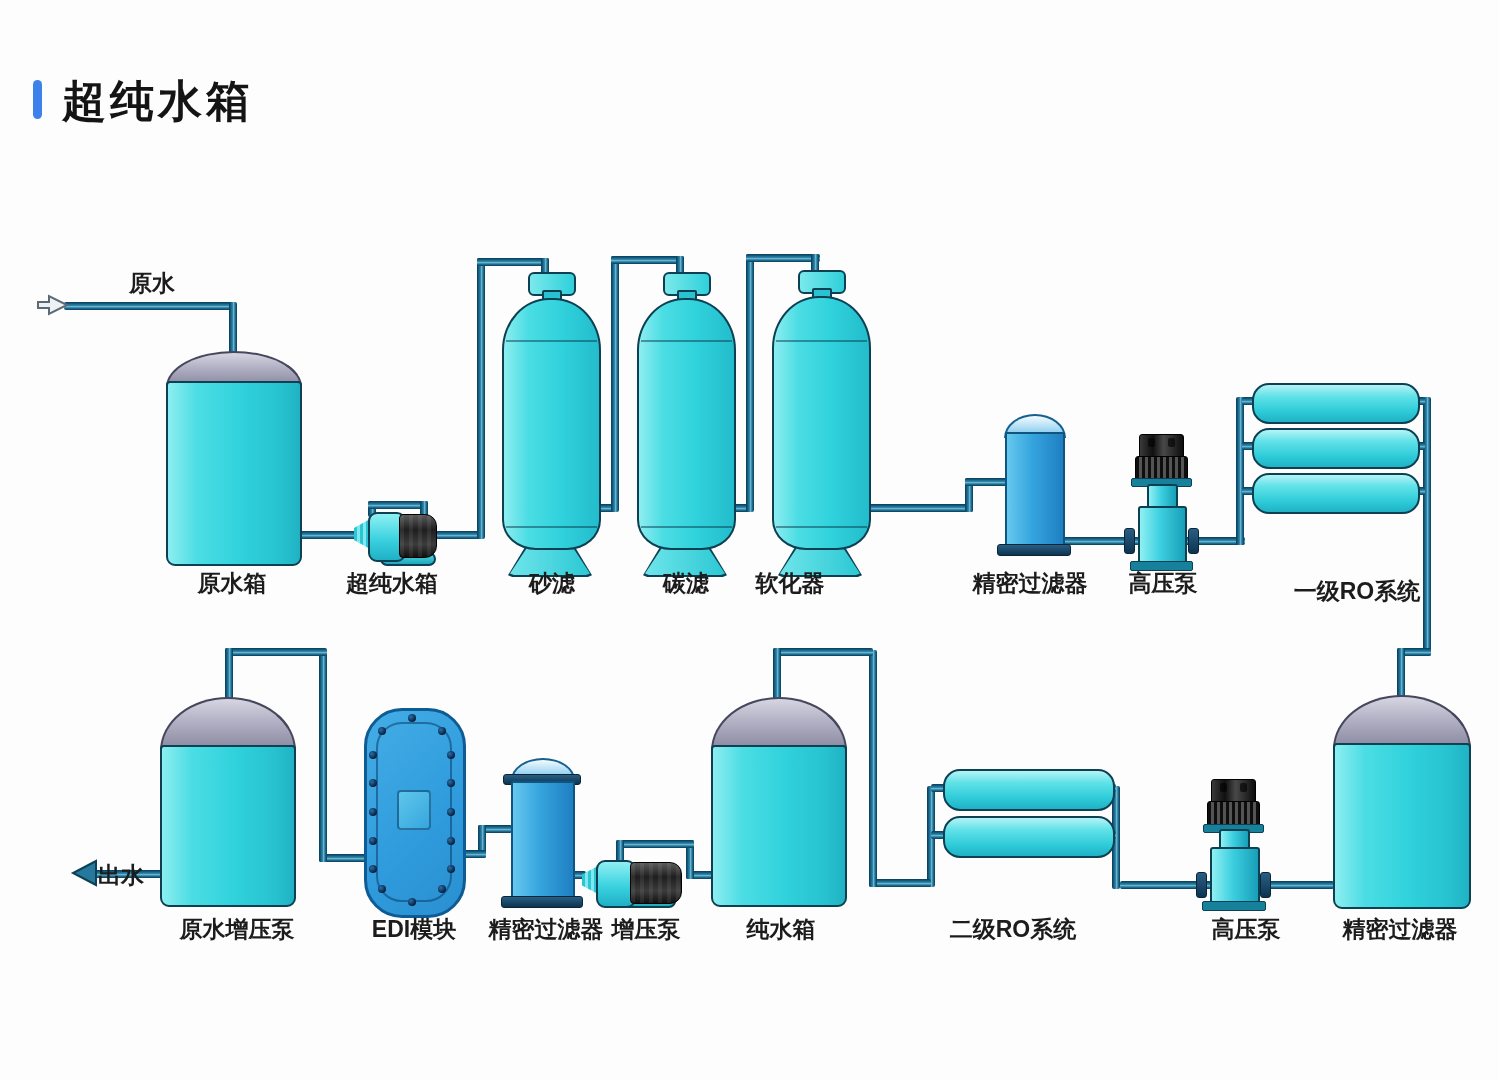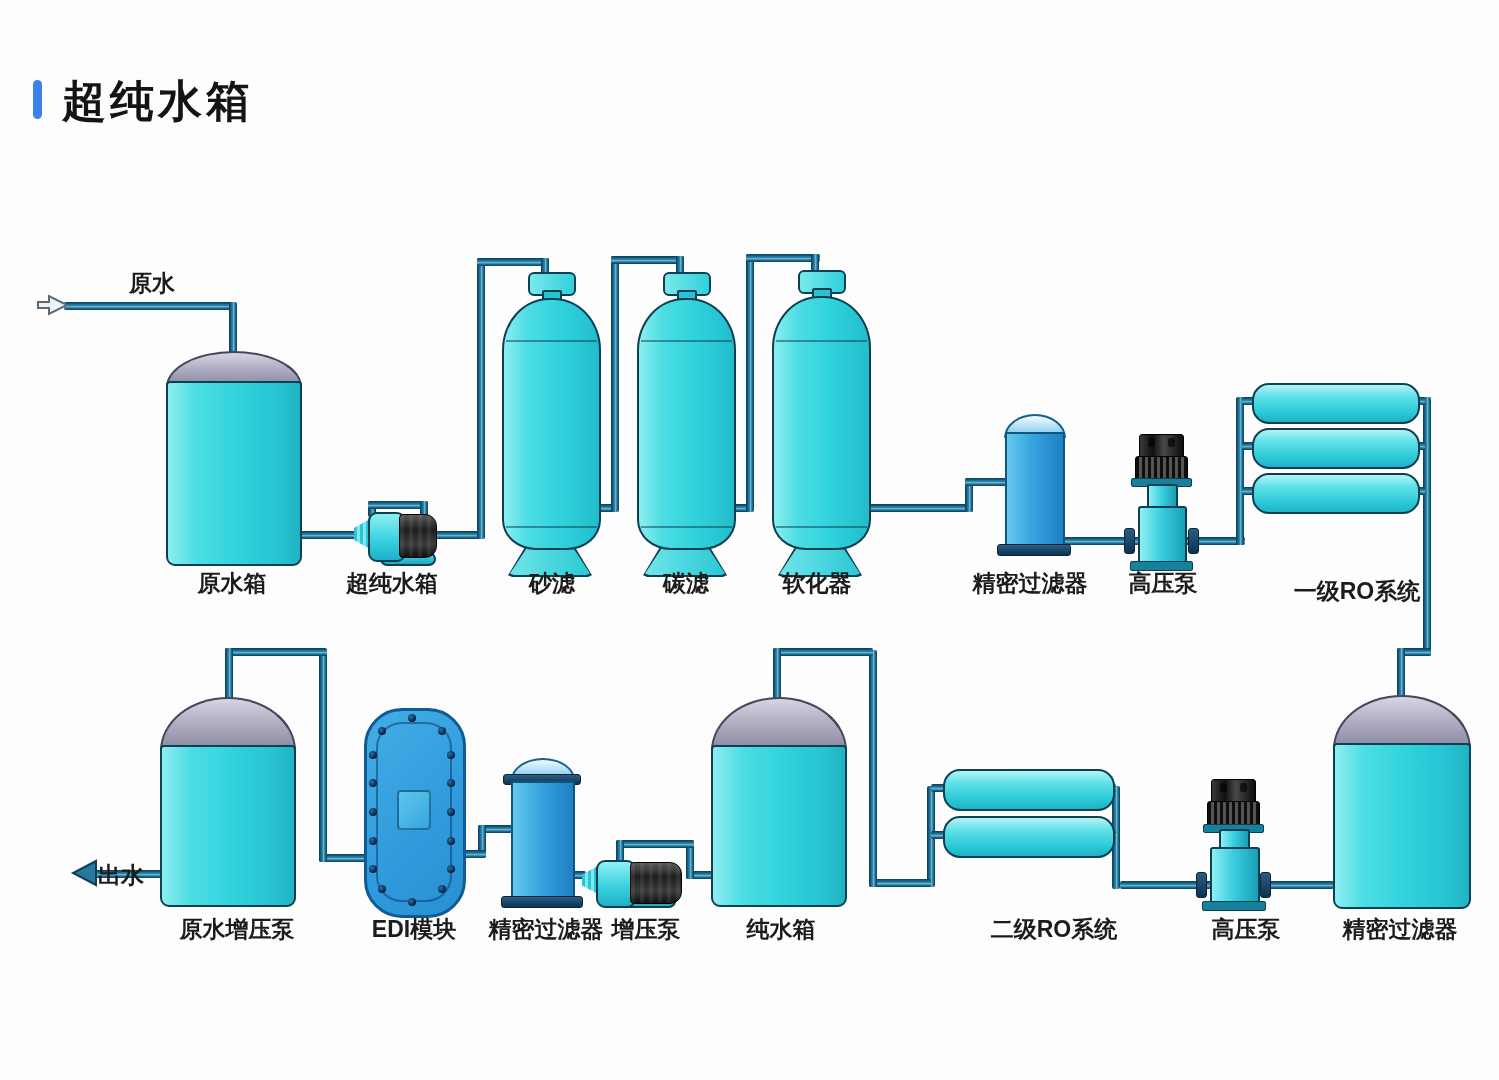--- a/index.html
+++ b/index.html
@@ -293,26 +293,26 @@
   <div>
     <div class="tank-dome abs" style="left:160px;top:697px;width:132px;height:50px"></div>
     <div class="tank-body abs" style="left:160px;top:745px;width:132px;height:158px"></div>
   </div>
 
   <div class="lbl" style="left:152px;top:268px">原水</div>
   <div class="lbl" style="left:232px;top:568px">原水箱</div>
   <div class="lbl" style="left:392px;top:568px">超纯水箱</div>
   <div class="lbl" style="left:552px;top:568px">砂滤</div>
   <div class="lbl" style="left:686px;top:568px">碳滤</div>
-  <div class="lbl" style="left:817px;top:568px">软化器</div>
+  <div class="lbl" style="left:790px;top:568px">软化器</div>
   <div class="lbl" style="left:1030px;top:568px">精密过滤器</div>
   <div class="lbl" style="left:1163px;top:568px">高压泵</div>
   <div class="lbl" style="left:1357px;top:576px">一级RO系统</div>
   <div class="lbl" style="left:121px;top:860px">出水</div>
   <div class="lbl" style="left:237px;top:914px">原水增压泵</div>
   <div class="lbl" style="left:414px;top:914px">EDI模块</div>
   <div class="lbl" style="left:546px;top:914px">精密过滤器</div>
   <div class="lbl" style="left:646px;top:914px">增压泵</div>
   <div class="lbl" style="left:781px;top:914px">纯水箱</div>
-  <div class="lbl" style="left:1054px;top:914px">二级RO系统</div>
+  <div class="lbl" style="left:1013px;top:914px">二级RO系统</div>
   <div class="lbl" style="left:1246px;top:914px">高压泵</div>
   <div class="lbl" style="left:1400px;top:914px">精密过滤器</div>
 </div>
 
 </body></html>

